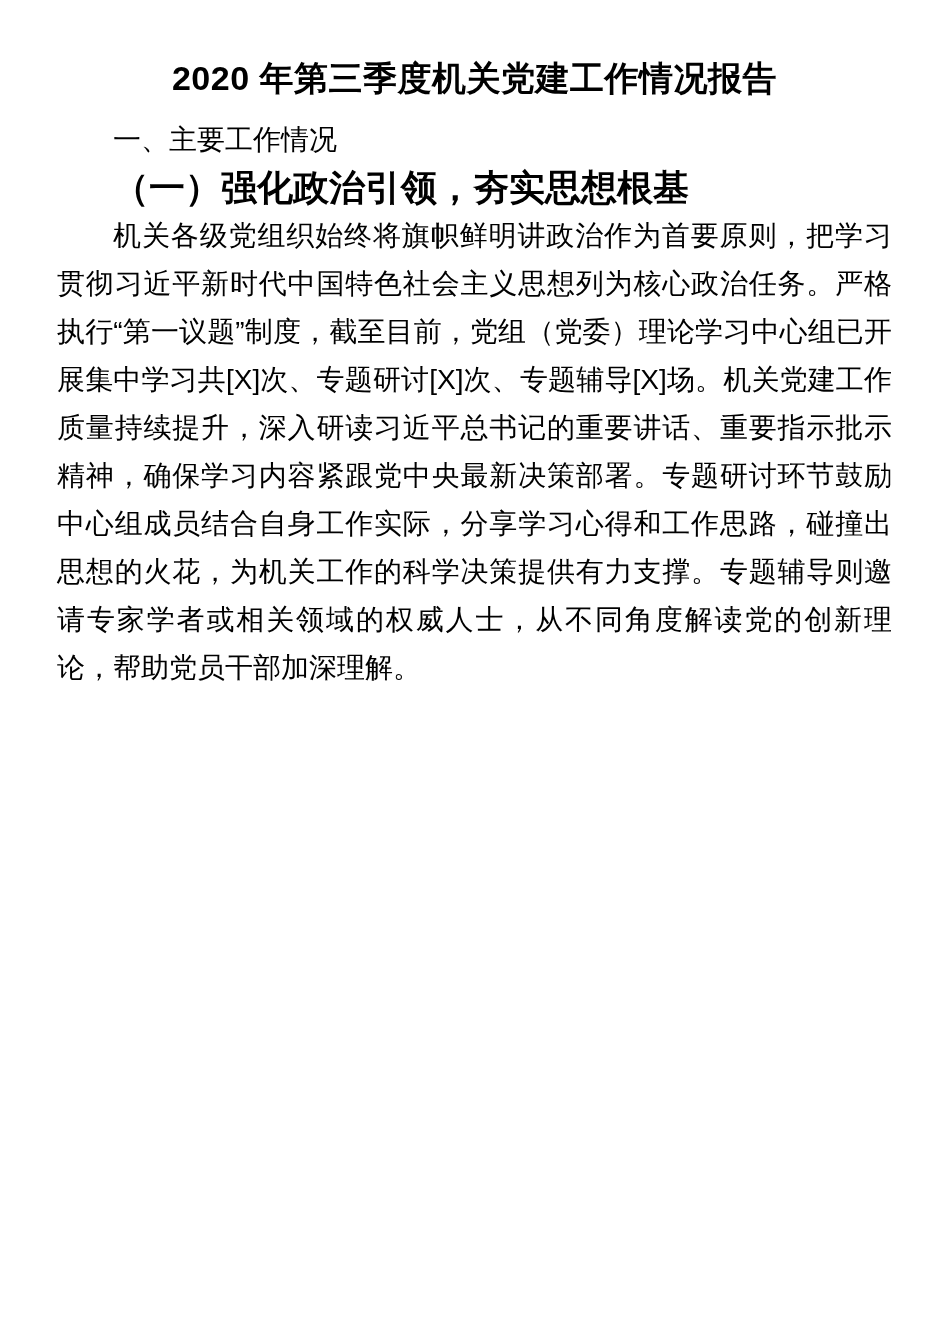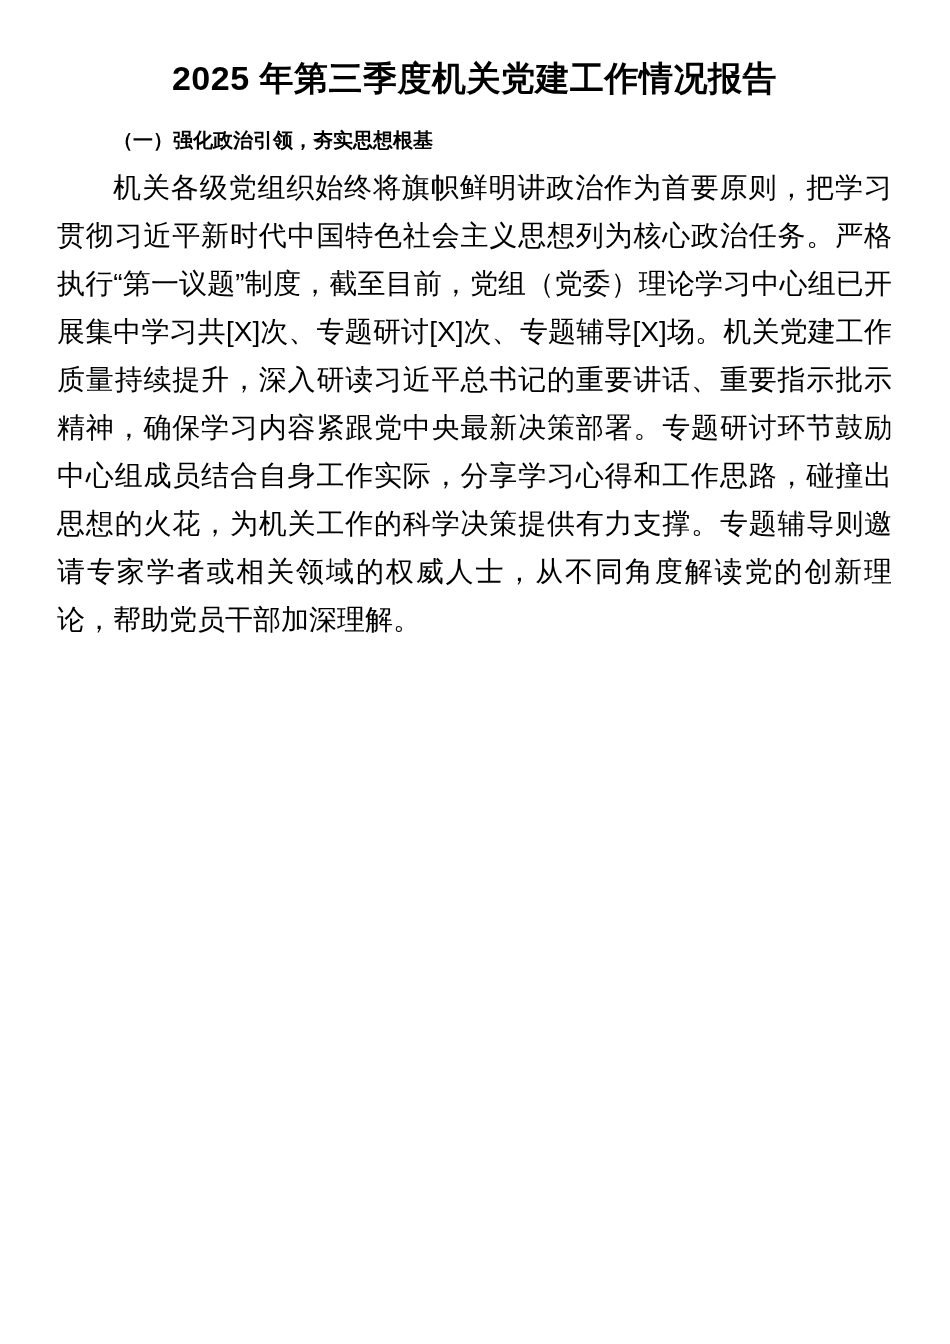--- a/index.html
+++ b/index.html
@@ -47,39 +47,40 @@
   .heading-1 {
     margin: 0;
     font-size: 28px;
     line-height: 48px;
     font-weight: 400;
     text-indent: 56px;
     text-align: left;
   }
   .heading-2 {
     margin: 0;
-    font-size: 20px;
+    font-size: 36px;
     line-height: 48px;
     font-weight: 700;
     text-indent: 56px;
     text-align: left;
   }
   .gap-sm { height: 6px; }
   .gap-md { height: 10px; }
 </style>
 </head>
 <body>
 
 <div class="page">
 
-  <h1 class="doc-title">2025 年第三季度机关党建工作情况报告</h1>
+  <h1 class="doc-title">2020 年第三季度机关党建工作情况报告</h1>
 
 
   <div class="gap-sm"></div>
 
+  <p class="heading-1">一、主要工作情况</p>
 
   <p class="heading-2">（一）强化政治引领，夯实思想根基</p>
 
   <p class="para">机关各级党组织始终将旗帜鲜明讲政治作为首要原则，把学习贯彻习近平新时代中国特色社会主义思想列为核心政治任务。严格执行“第一议题”制度，截至目前，党组（党委）理论学习中心组已开展集中学习共[X]次、专题研讨[X]次、专题辅导[X]场。机关党建工作质量持续提升，深入研读习近平总书记的重要讲话、重要指示批示精神，确保学习内容紧跟党中央最新决策部署。专题研讨环节鼓励中心组成员结合自身工作实际，分享学习心得和工作思路，碰撞出思想的火花，为机关工作的科学决策提供有力支撑。专题辅导则邀请专家学者或相关领域的权威人士，从不同角度解读党的创新理论，帮助党员干部加深理解。</p>
 
   <div class="gap-md"></div>
 
 
 </div>
 

